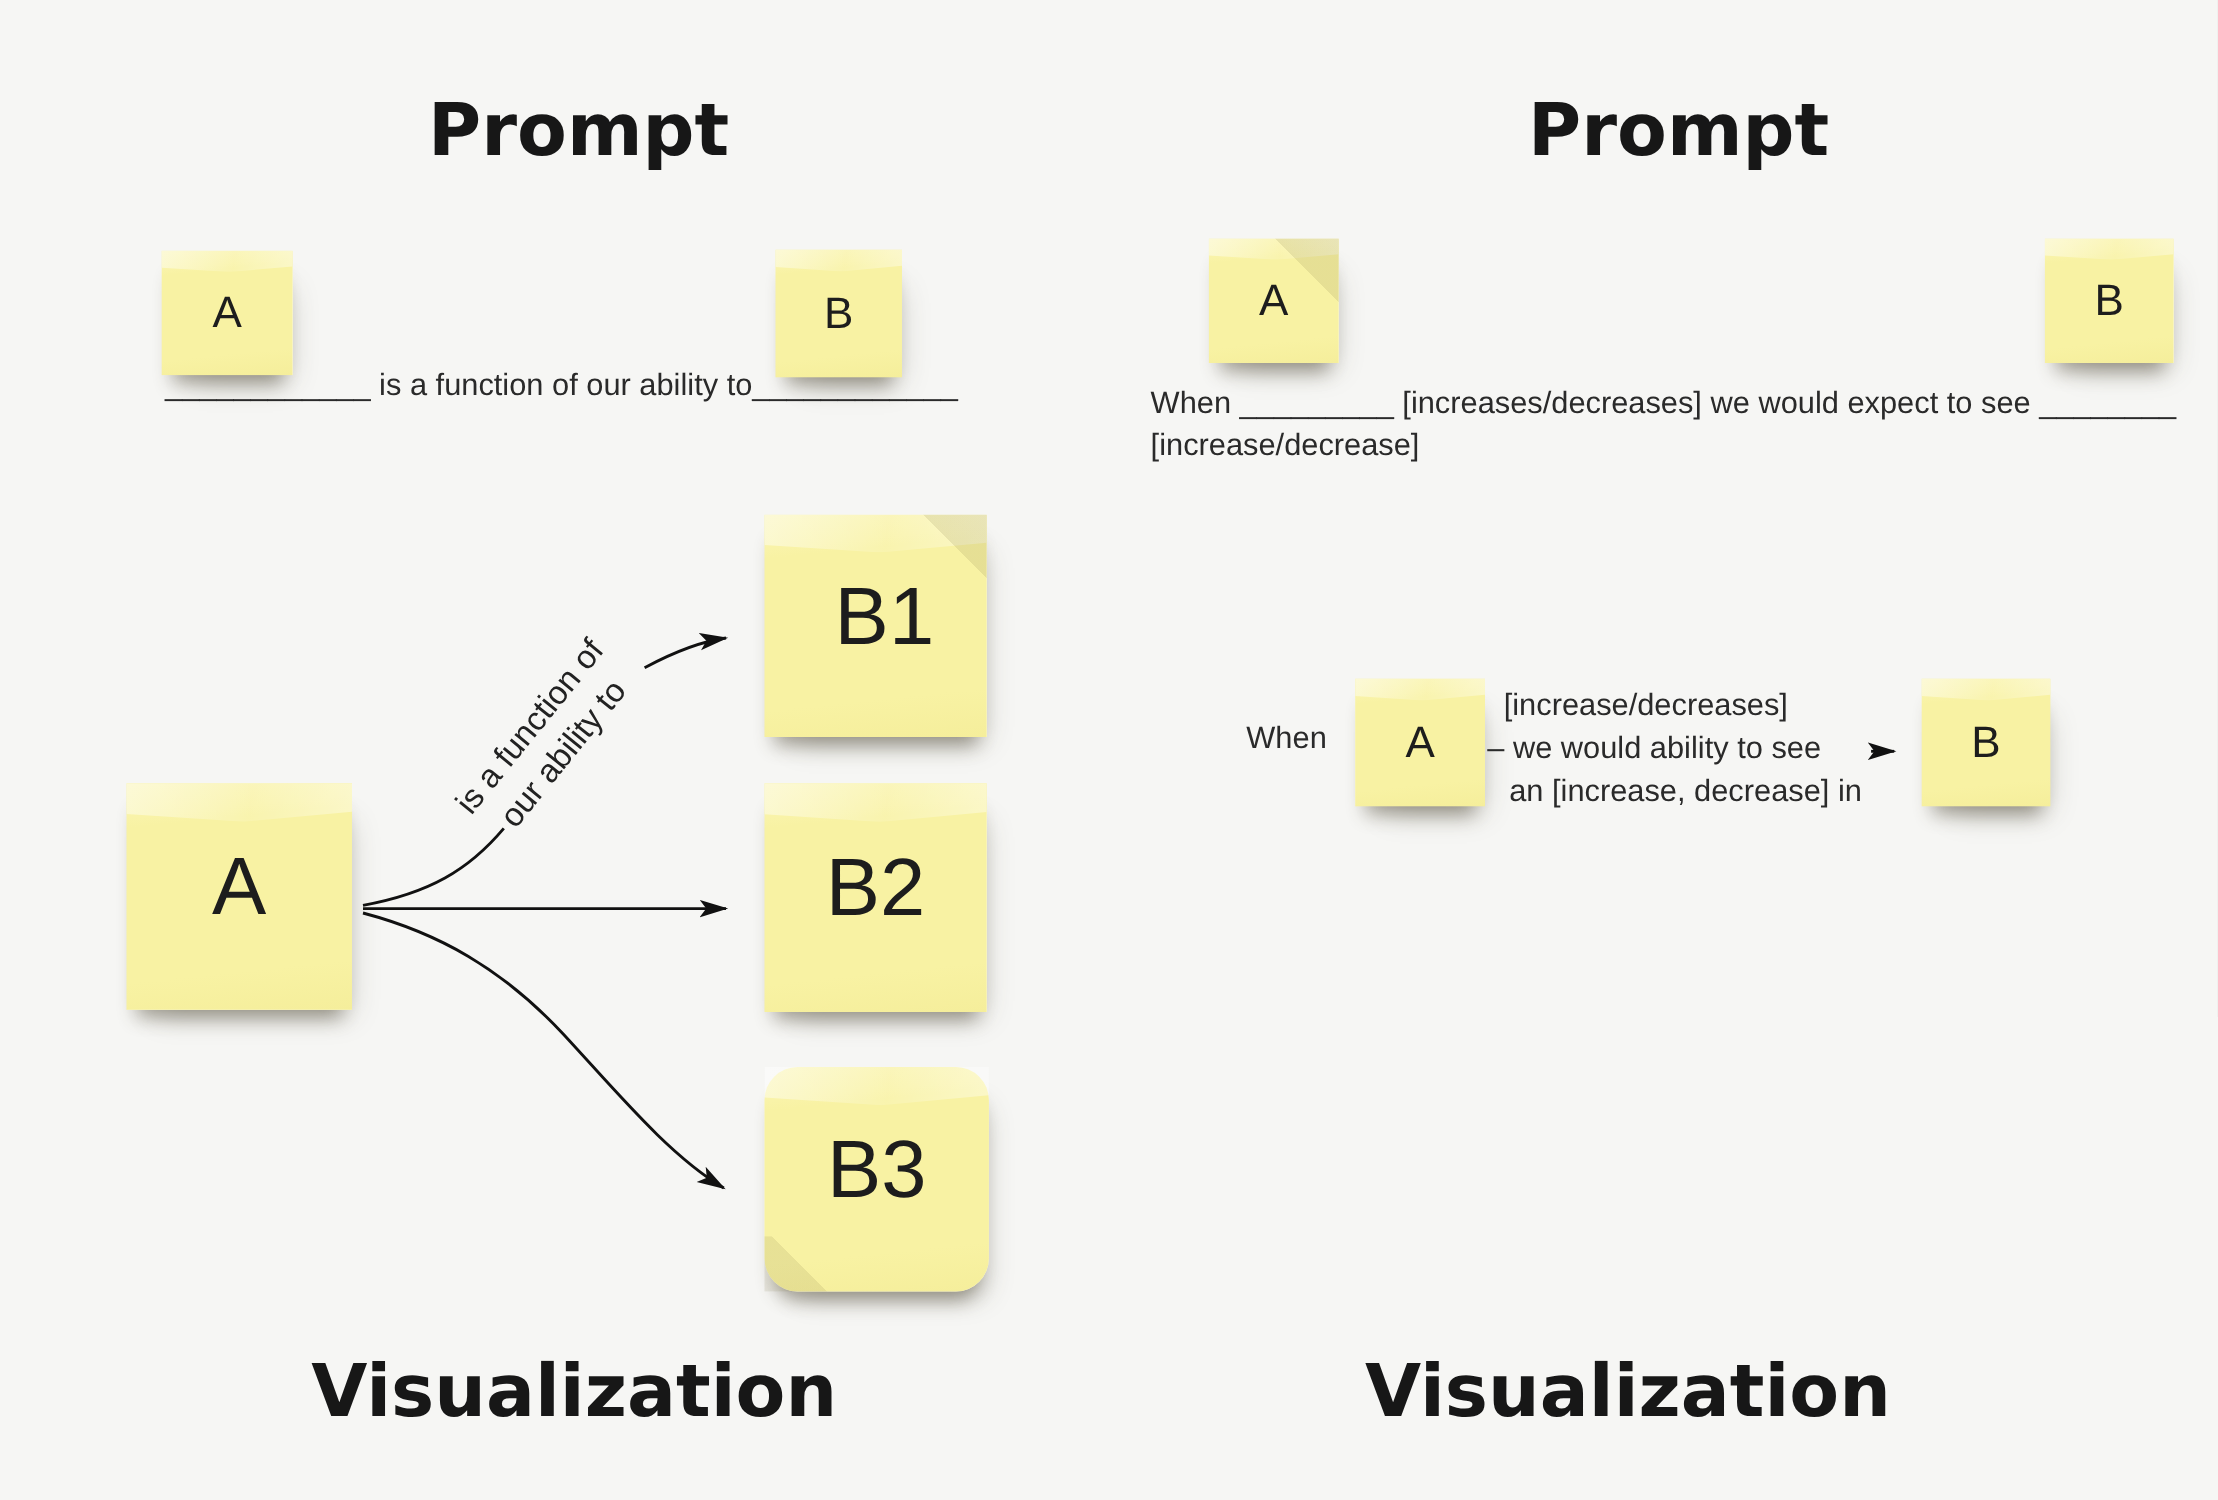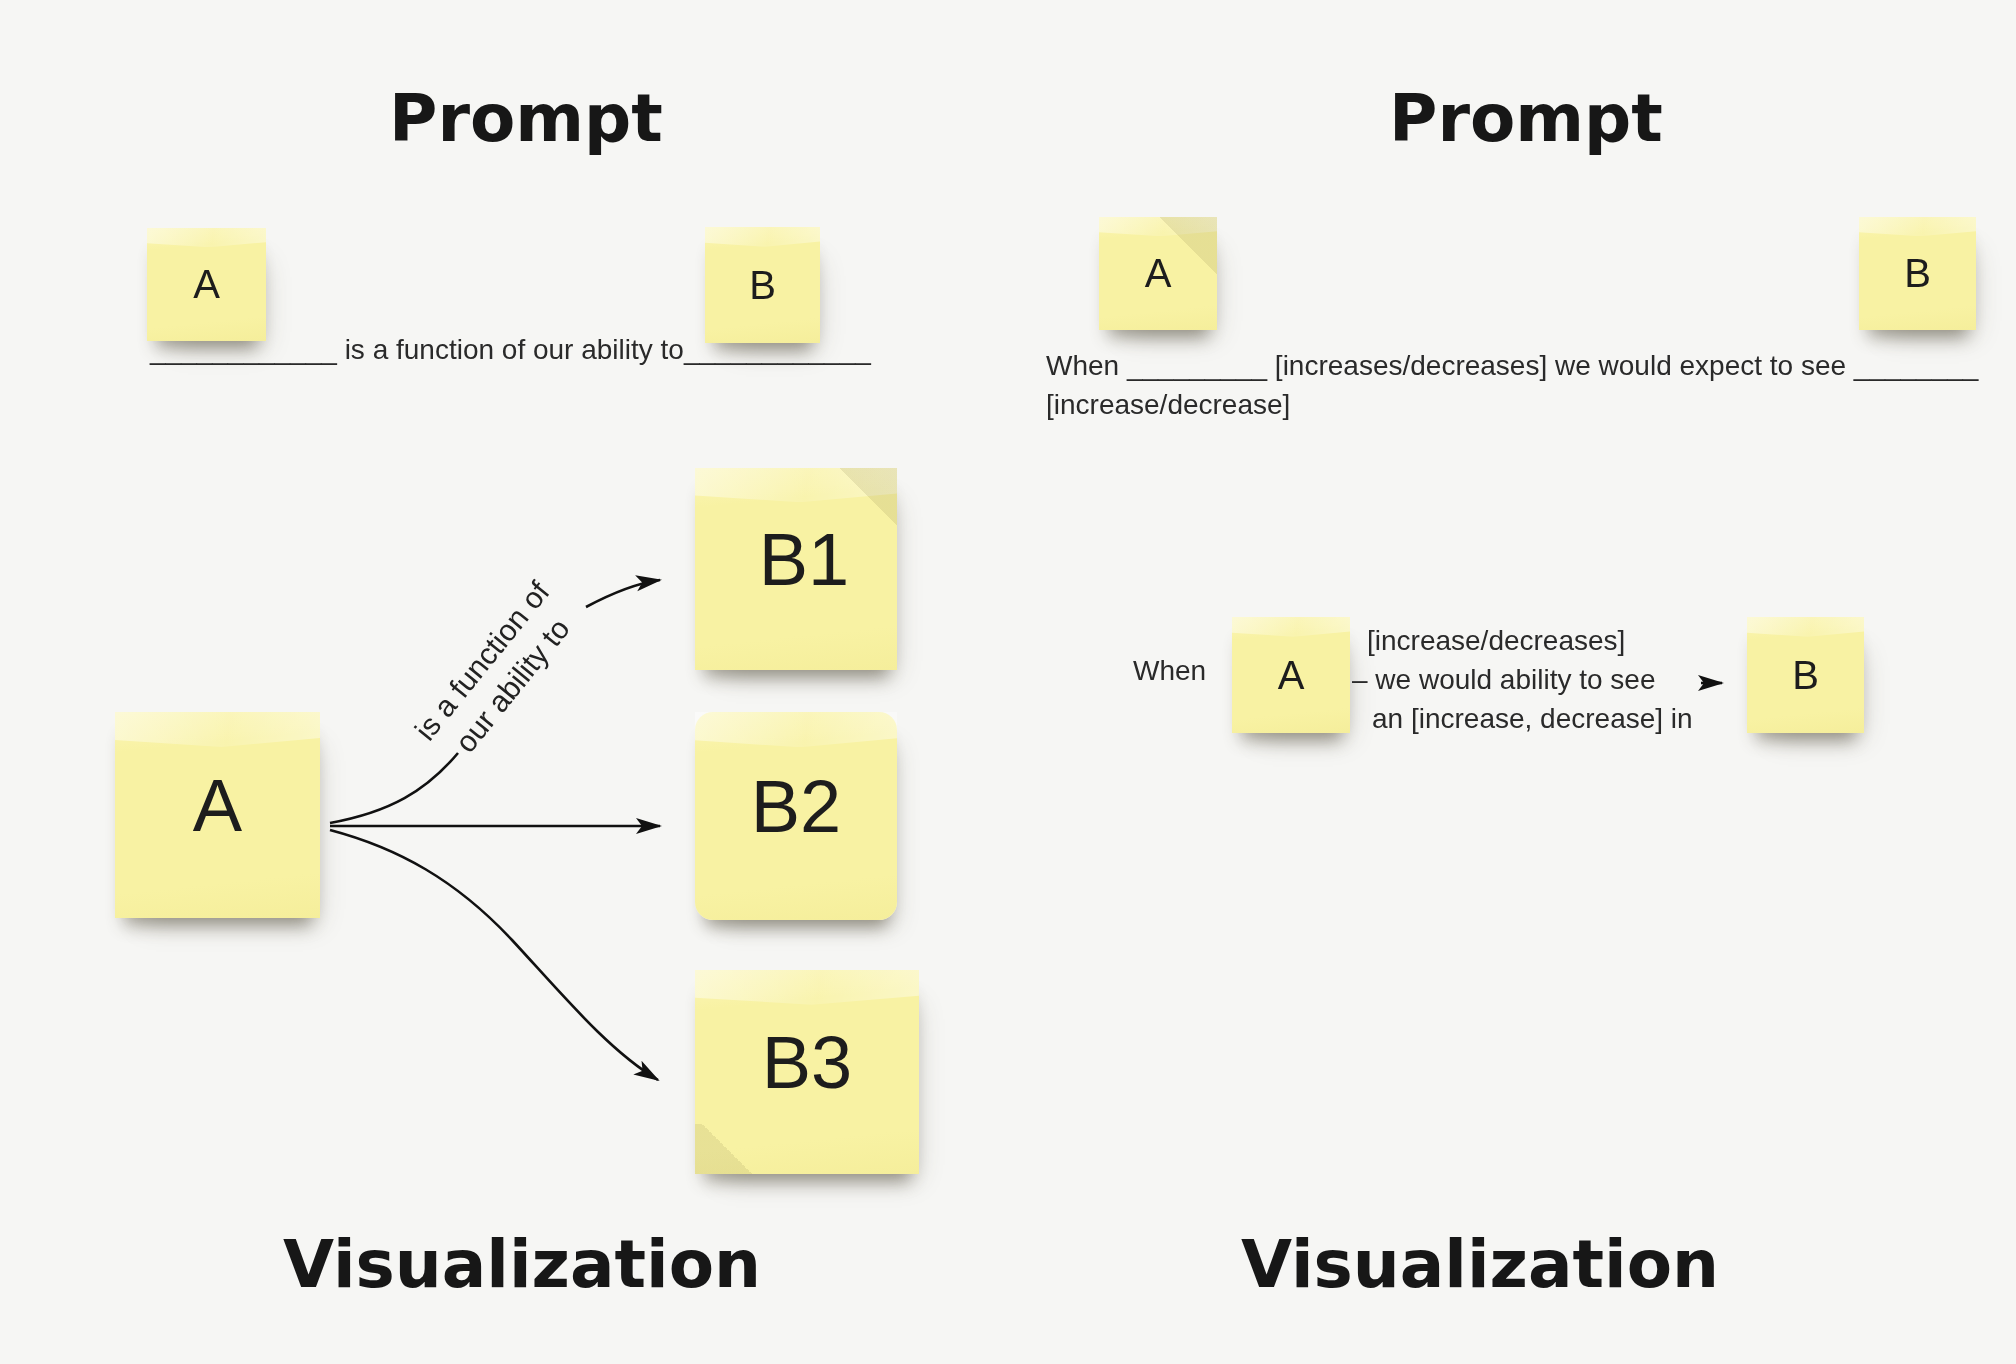--- a/index.html
+++ b/index.html
@@ -93,23 +93,23 @@
   <div class="note note-sm" style="left:147px;top:228px;width:119px;height:113px;">A</div>
 
   <div class="note note-sm" style="left:705px;top:227px;width:115px;height:116px;">B</div>
 
   <div class="sentence" style="left:106px;top:330px;">____________ is a function of our ability to____________</div>
 
   <div class="note note-lg" style="left:115px;top:712px;width:205px;height:206px;">A</div>
 
   <div class="note note-lg fold-tr" style="left:695px;top:468px;width:202px;height:202px;padding-left:16px;">B1</div>
 
-  <div class="note note-lg" style="left:695px;top:712px;width:202px;height:208px;border-radius:18px;">B2</div>
+  <div class="note note-lg" style="left:695px;top:712px;width:202px;height:208px;">B2</div>
 
-  <div class="note note-lg fold-bl" style="left:695px;top:970px;width:224px;height:204px;">B3</div>
+  <div class="note note-lg fold-bl" style="left:695px;top:970px;width:204px;height:204px;border-radius:30px;">B3</div>
 
   <div class="arrow-label">
     <div>is a function of</div>
     <div>our ability to</div>
   </div>
 
   <div class="heading" style="left:522px;top:1232px;">Visualization</div>
 
   <div class="heading" style="left:1526px;top:86px;">Prompt</div>
 

